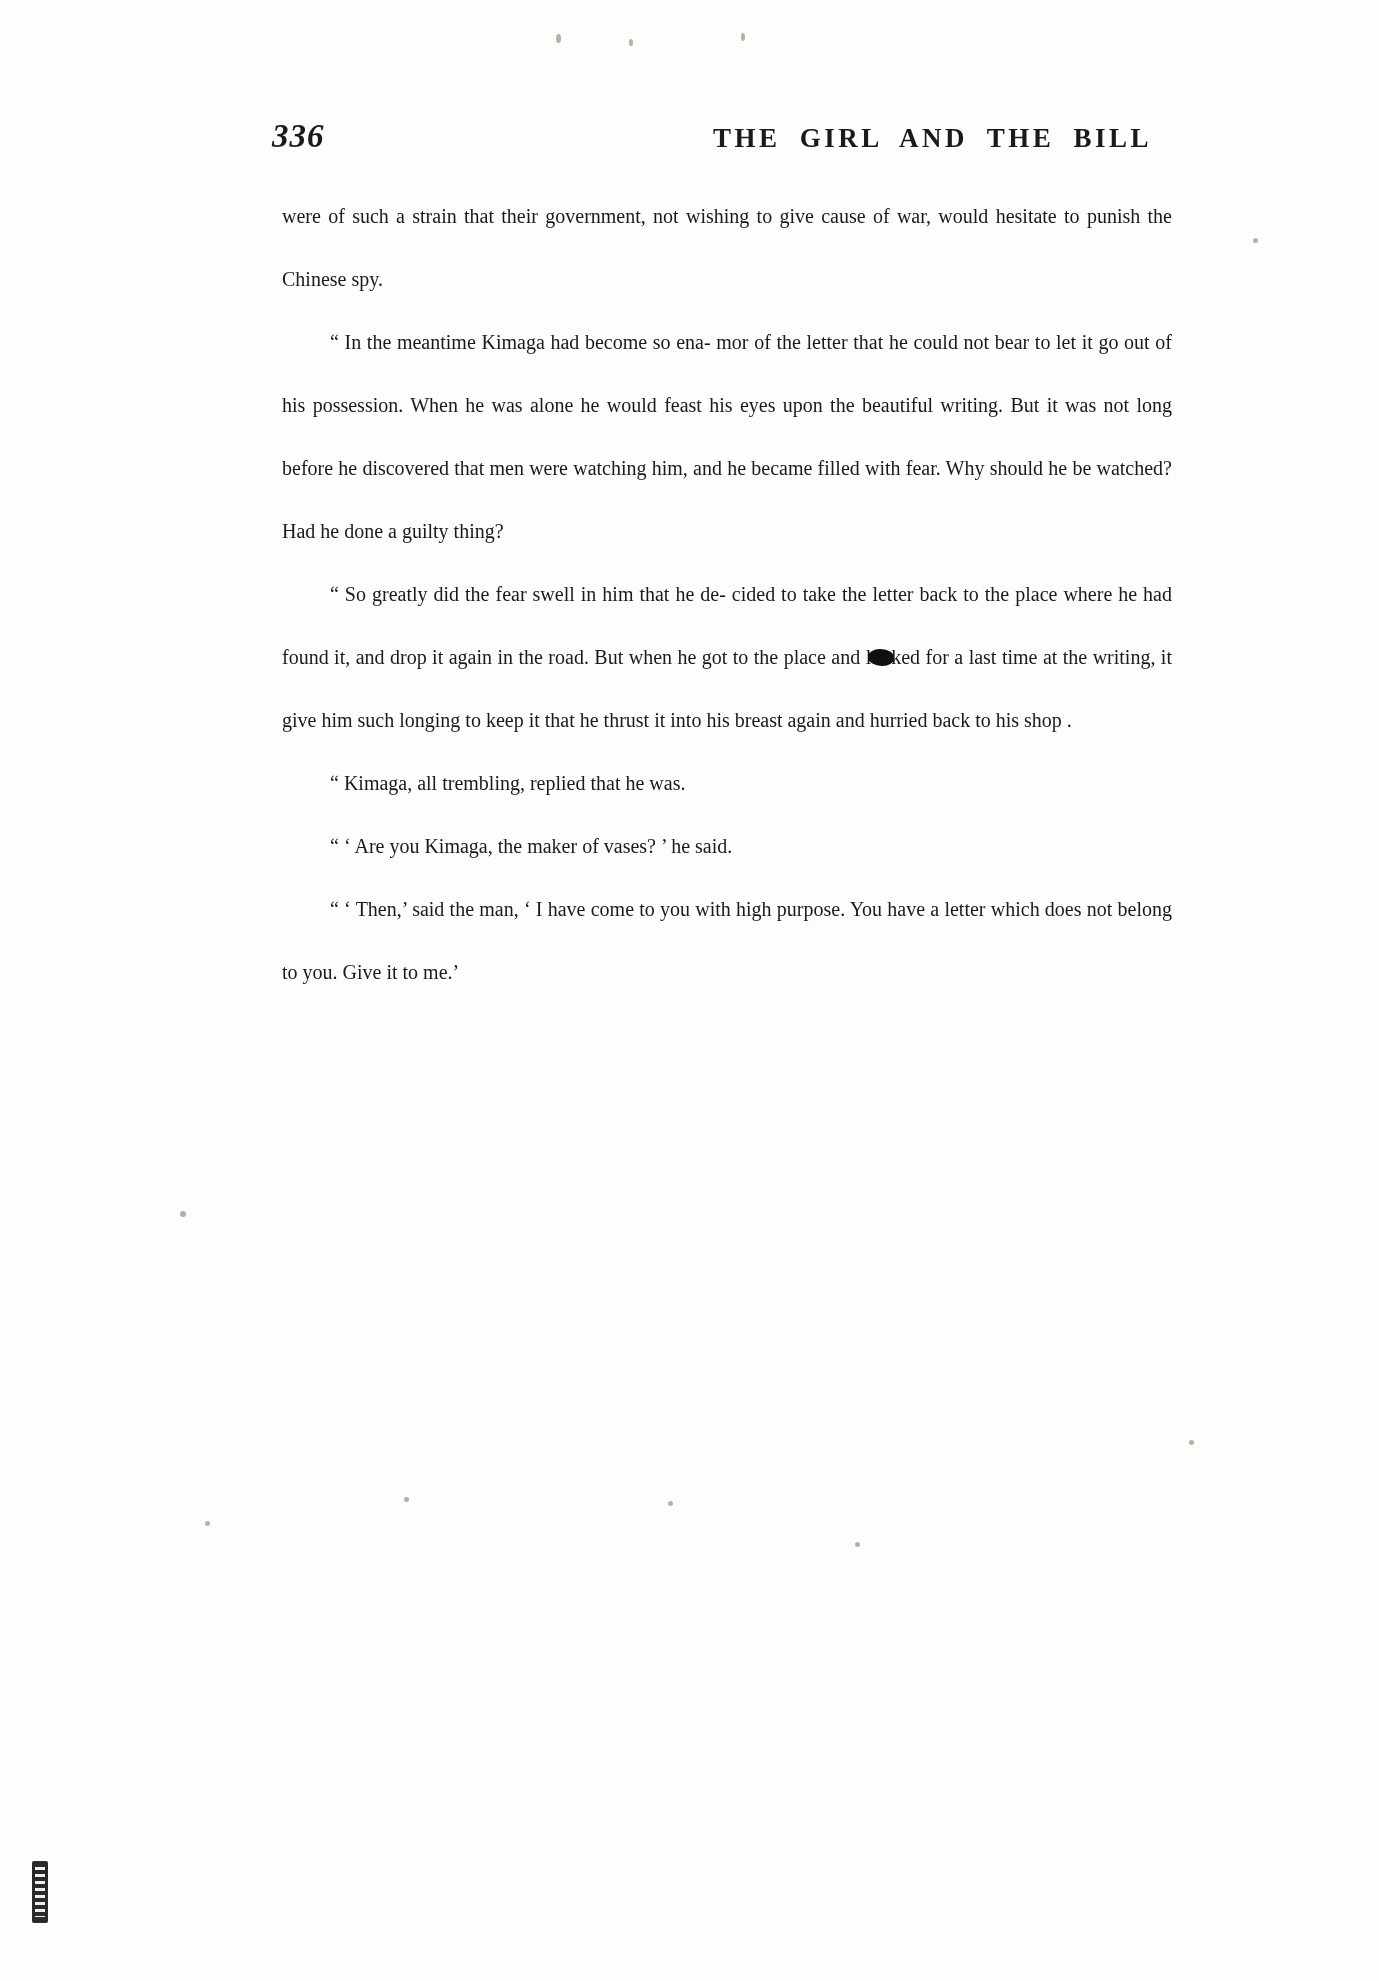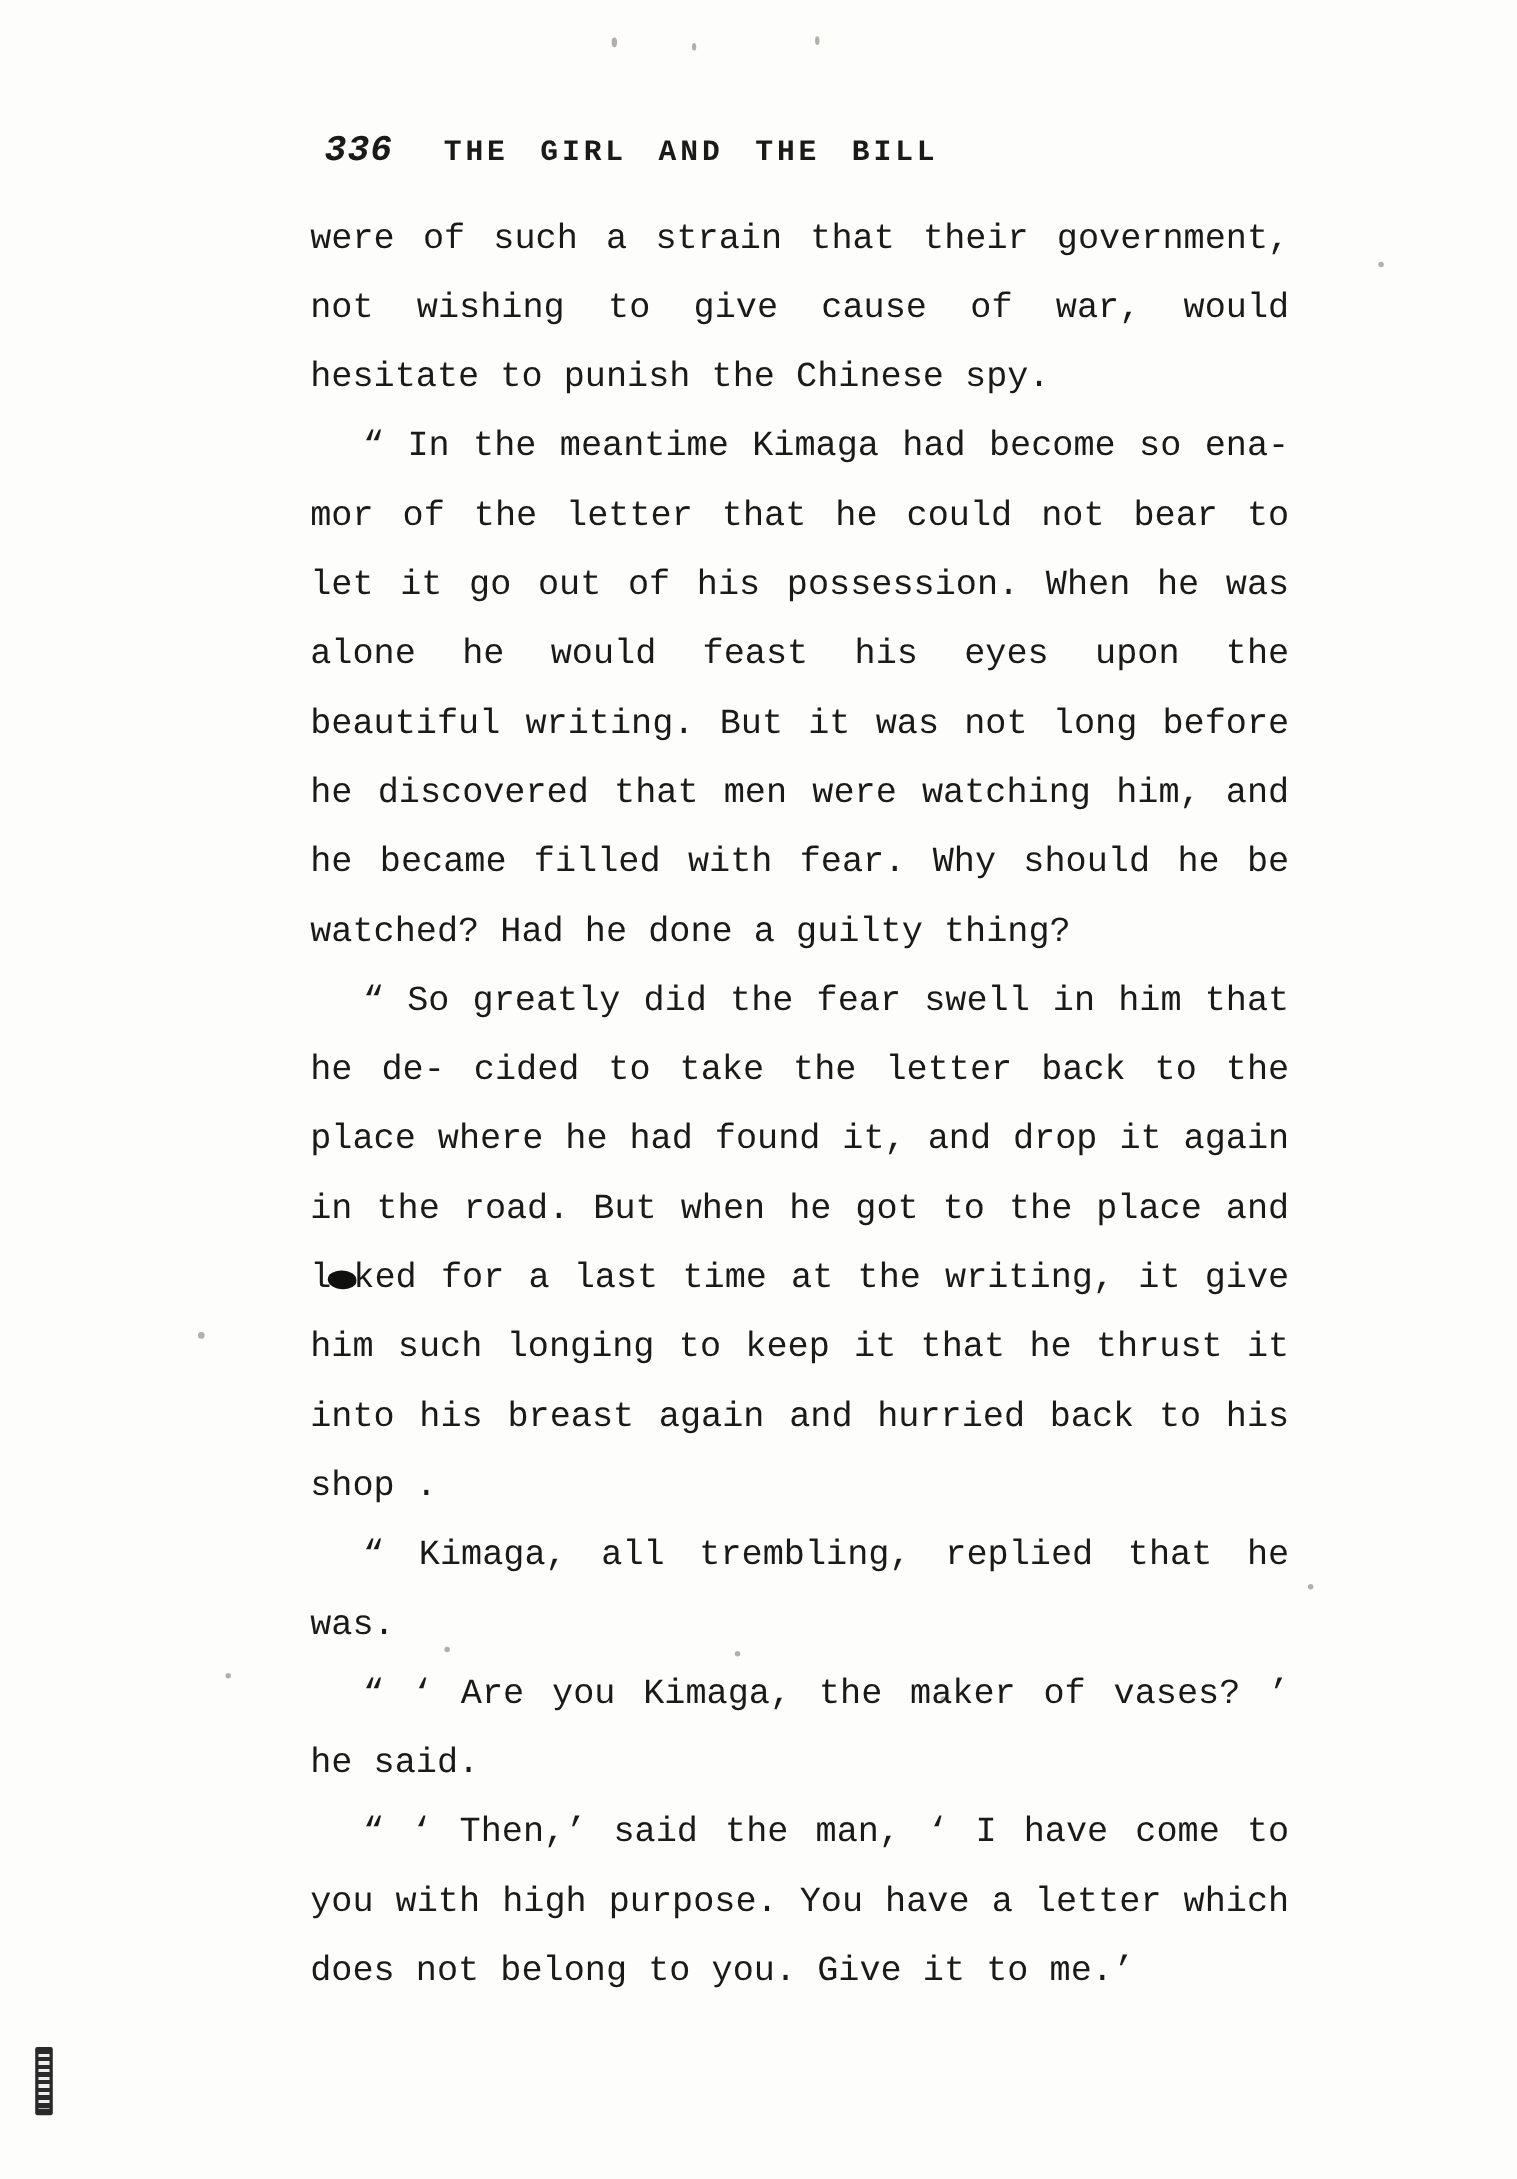--- a/index.html
+++ b/index.html
@@ -26,51 +26,51 @@
   .speckle {
     position: absolute;
     background: #9a968f;
     border-radius: 50%;
     opacity: .75;
   }
 
   .header {
     position: absolute;
     top: 118px;
-    left: 295px;
+    left: 272px;
     width: 880px;
     display: flex;
     align-items: baseline;
-    font-family: Liberation Mono, monospace;
+    font-family: Liberation Serif, serif;
     letter-spacing: 0.5px;
+    justify-content: space-between;
   }
   .page-number {
     font-size: 33px;
     font-weight: 700;
     font-style: italic;
     letter-spacing: 1px;
     margin-right: 46px;
   }
   .running-head {
     font-size: 27px;
     font-weight: 700;
     letter-spacing: 3.5px;
     word-spacing: 9px;
   }
 
   .body-text {
     position: absolute;
     top: 185px;
     left: 282px;
     width: 890px;
-    font-size: 32px;
+    font-size: 20px;
     line-height: 63px;
     text-align: justify;
     text-justify: inter-word;
-    font-family: Liberation Mono, monospace;
   }
   .body-text p {
     margin: 0;
   }
   .body-text p.indent {
     text-indent: 48px;
   }
 
   .blot {
     display: inline-block;

